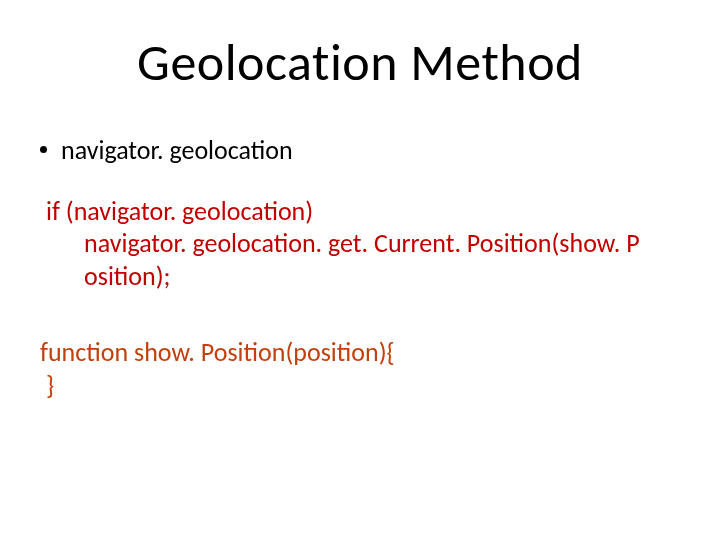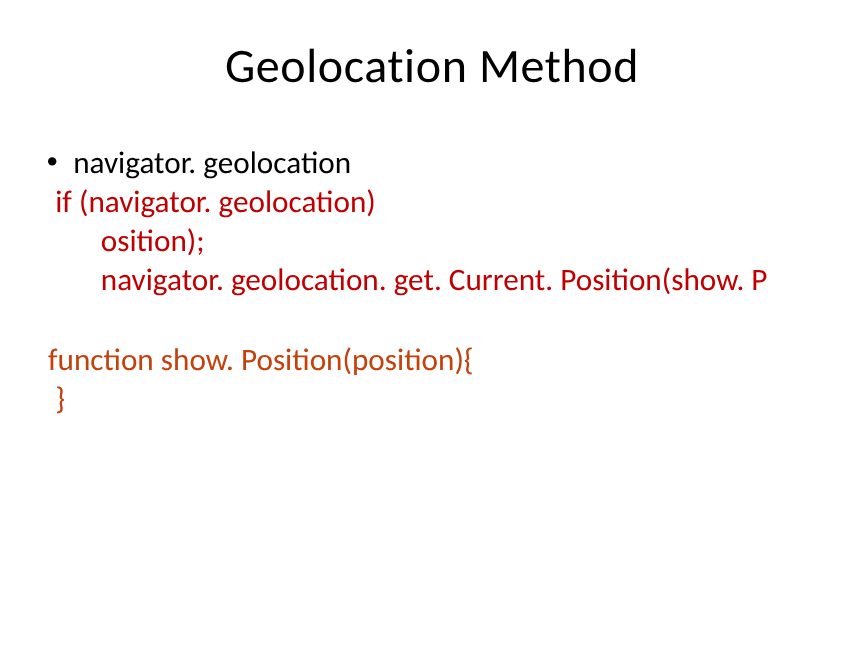--- a/index.html
+++ b/index.html
@@ -12,46 +12,47 @@
     color: #000;
   }
   .slide {
     width: 720px;
     height: 540px;
     box-sizing: border-box;
     padding: 20px 40px 40px 40px;
   }
   .title {
     text-align: center;
-    font-size: 40px;
+    font-size: 52px;
     font-weight: 400;
     margin: 10px 0 40px 0;
     letter-spacing: 0.5px;
   }
   .body {
     font-size: 26px;
     line-height: 1.25;
   }
   .bullet-row {
     display: flex;
     align-items: flex-start;
+    margin-bottom: 28px;
   }
   .bullet-dot {
     width: 7px;
     height: 7px;
     background: #000;
     border-radius: 50%;
     margin-top: 12px;
     margin-right: 14px;
     flex: 0 0 auto;
   }
   .red-block {
     color: #c00000;
     margin-left: 6px;
-    margin-bottom: 34px;
+    margin-bottom: 44px;
   }
   .red-block .indent {
     padding-left: 38px;
     display: block;
   }
   .black-block {
     color: #c2410c;
     margin-left: 0;
   }
   .black-block .line1 { display:block; }
@@ -67,22 +68,22 @@
 
   <div class="body">
 
     <div class="bullet-row">
       <span class="bullet-dot"></span>
       <span>navigator. geolocation</span>
     </div>
 
     <div class="red-block">
       <span>if (navigator. geolocation)</span>
+      <span class="indent">navigator. geolocation. get. Current. Position(show. P</span>
       <span class="indent">osition);</span>
-      <span class="indent">navigator. geolocation. get. Current. Position(show. P</span>
     </div>
 
     <div class="black-block">
       <span class="line1">function show. Position(position){</span>
       <span class="line3">}</span>
     </div>
 
   </div>
 </div>
 

